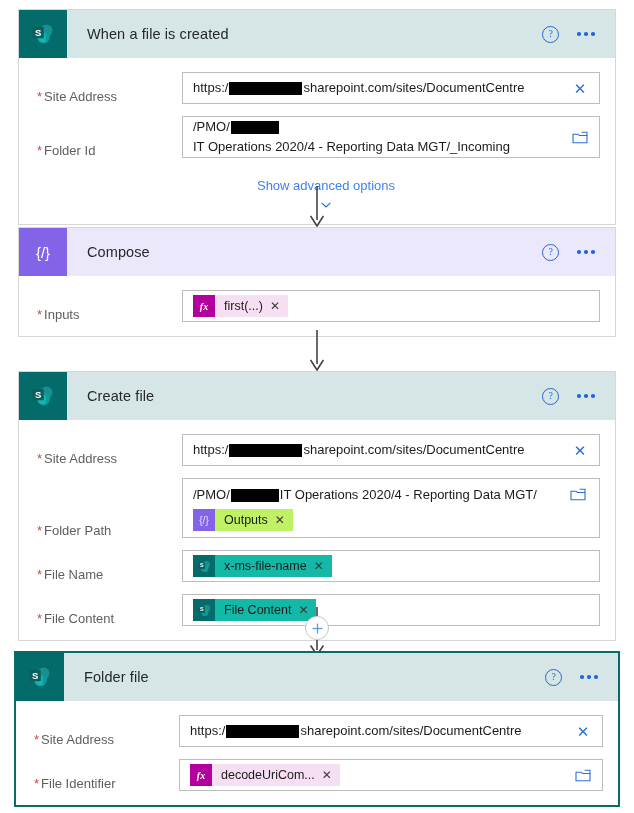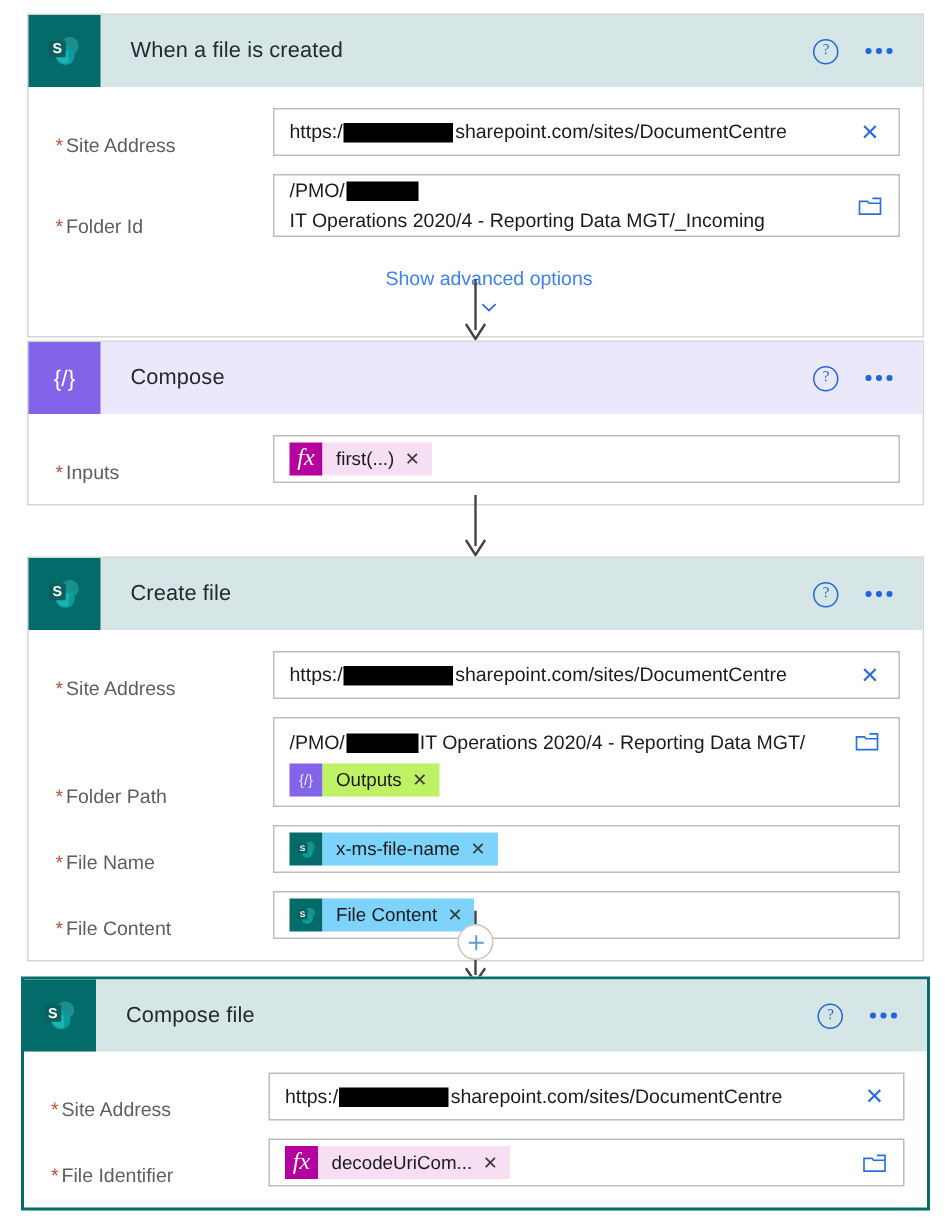--- a/index.html
+++ b/index.html
@@ -179,34 +179,34 @@
     max-width: 100%;
   }
   .token-ico {
     width: 22px; height: 22px;
     flex: 0 0 22px;
     display: flex;
     align-items: center;
     justify-content: center;
   }
   .token-ico.fx   { background: #b4009e; color:#fff; font-style: italic;
-                    font-family:"Liberation Serif", serif; font-size: 16px; font-weight: 400;}
+                    font-family:"Liberation Serif", serif; font-size: 10px; font-weight: 700;}
   .token-ico.sp   { background: #046b6b; }
   .token-ico.comp { background: #8364e8; color: #e4defb; font-size: 10px; }
   .token-body {
     display: flex;
     align-items: center;
     gap: 7px;
     padding: 0 8px 0 9px;
     height: 22px;
     color: #1b1b1b;
     white-space: nowrap;
   }
   .token.fx   .token-body { background: #f6dff2; }
-  .token.sp   .token-body { background: #7dd3fc; }
+  .token.sp   .token-body { background: #14b8a6; }
   .token.comp .token-body { background: #bef264; }
   .token-x { color: #3b3a39; font-size: 12px; }
 
   .token-row2 { margin-top: 4px; }
 
   
   .adv-link {
     display: flex;
     align-items: center;
     gap: 9px;
@@ -493,21 +493,21 @@
     <div class="card-header sp">
       <div class="node-icon sp">
         <svg width="26" height="26" viewBox="0 0 26 26">
           <circle cx="16.5" cy="9.5" r="6" fill="#1b8f8f"></circle>
           <circle cx="13.5" cy="16" r="6.4" fill="#0a9c9c"></circle>
           <path d="M7.5 12.6h8.2v8.2a6.4 6.4 0 0 1-8.2-8.2z" fill="#19b3b3"></path>
           <rect x="2.6" y="6" width="11.2" height="11.2" rx="1" fill="#0d5e5e"></rect>
           <text x="8.2" y="14.6" font-family="Liberation Sans, sans-serif" font-size="9.5" font-weight="700" fill="#ffffff" text-anchor="middle">S</text>
         </svg>
       </div>
-      <div class="card-title">Compose file</div>
+      <div class="card-title">Folder file</div>
       <div class="header-actions">
         <div class="help-icon">?</div>
         <div class="ellipsis-icon">
             <i></i>
             <i></i>
             <i></i>
           </div>
       </div>
     </div>
 

